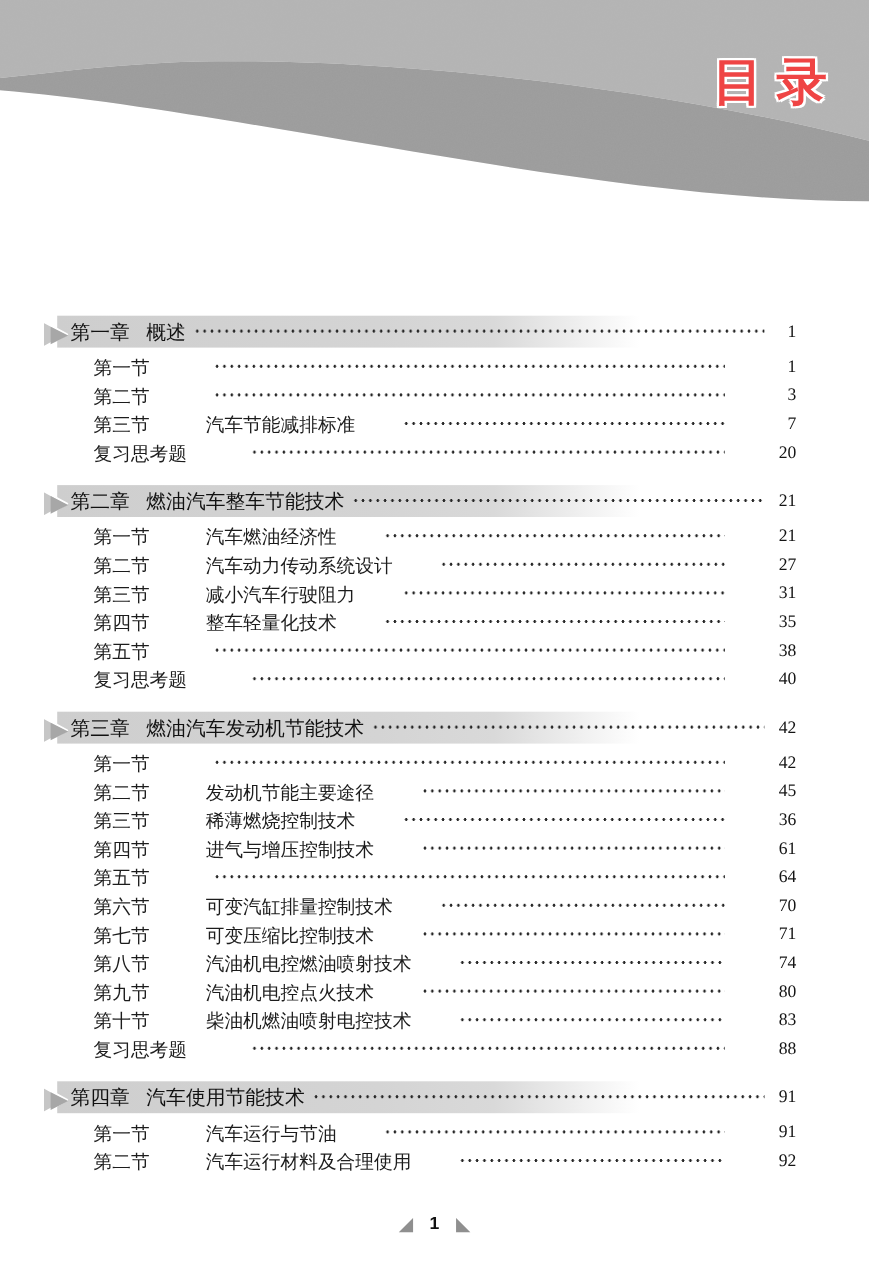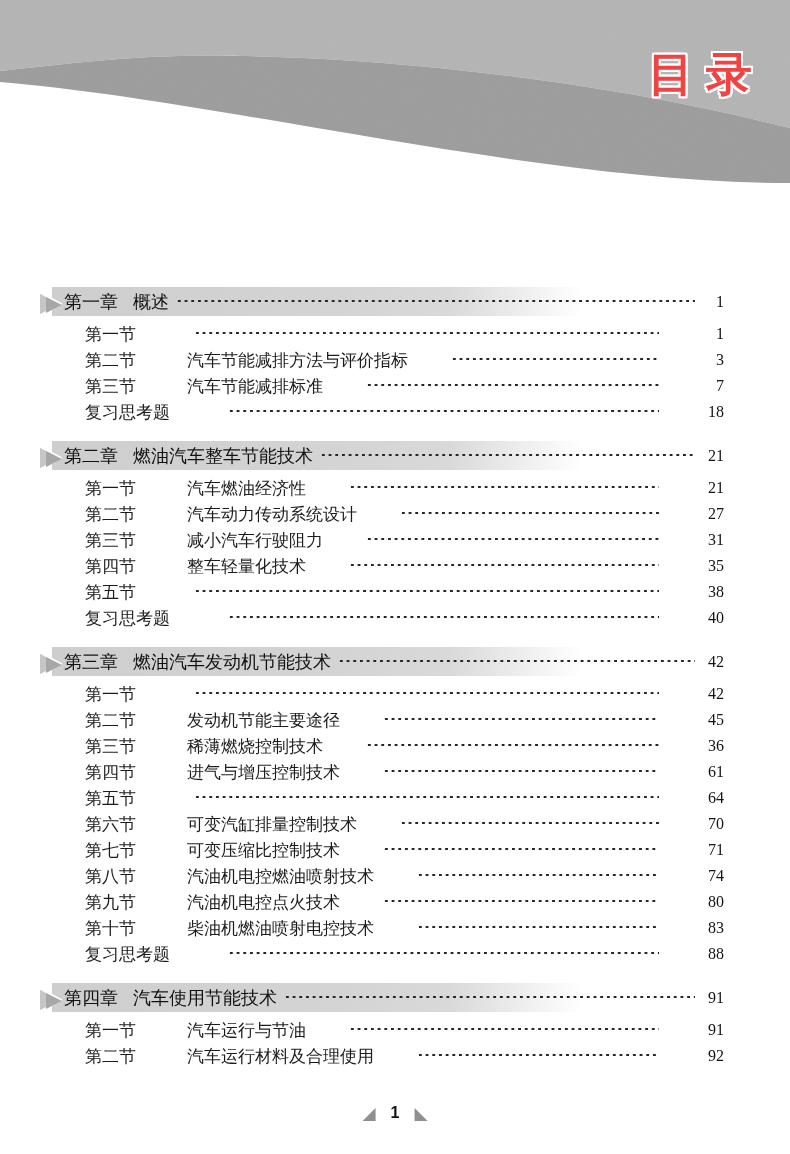--- a/index.html
+++ b/index.html
@@ -146,37 +146,36 @@
     </div>
     <div class="sections">
   <div class="sec-row">
     <span class="sec-label">第一节</span>
     <span class="dots"></span>
     <span class="pageno">1</span>
   </div>
 
   <div class="sec-row">
     <span class="sec-label">第二节</span>
-    <span class="sec-title">汽车节能减排方法与评价指标</span>
     <span class="dots"></span>
     <span class="pageno">3</span>
   </div>
 
   <div class="sec-row">
     <span class="sec-label">第三节</span>
     <span class="sec-title">汽车节能减排标准</span>
     <span class="dots"></span>
     <span class="pageno">7</span>
   </div>
 
   <div class="sec-row">
     <span class="sec-label">复习思考题</span>
 
     <span class="dots"></span>
-    <span class="pageno">18</span>
+    <span class="pageno">20</span>
   </div>
 </div>
   </section>
 
   <section class="chapter">
     <div class="chap-row">
       <span class="chap-bar"></span>
       <svg class="chap-arrow" width="30" height="30" viewBox="0 0 30 30">
         <polygon points="2,3 24,15 2,27" fill="#c6c6c6" stroke="#ffffff" stroke-width="2" stroke-linejoin="round"></polygon>
         <polygon points="9,8 25,16 9,24" fill="#a7a7a7"></polygon>

